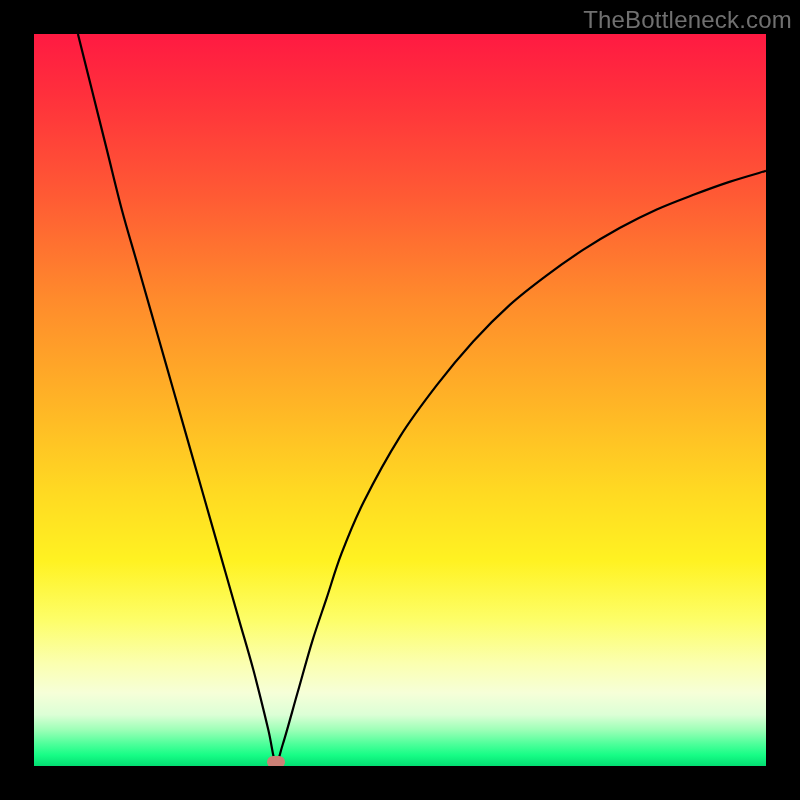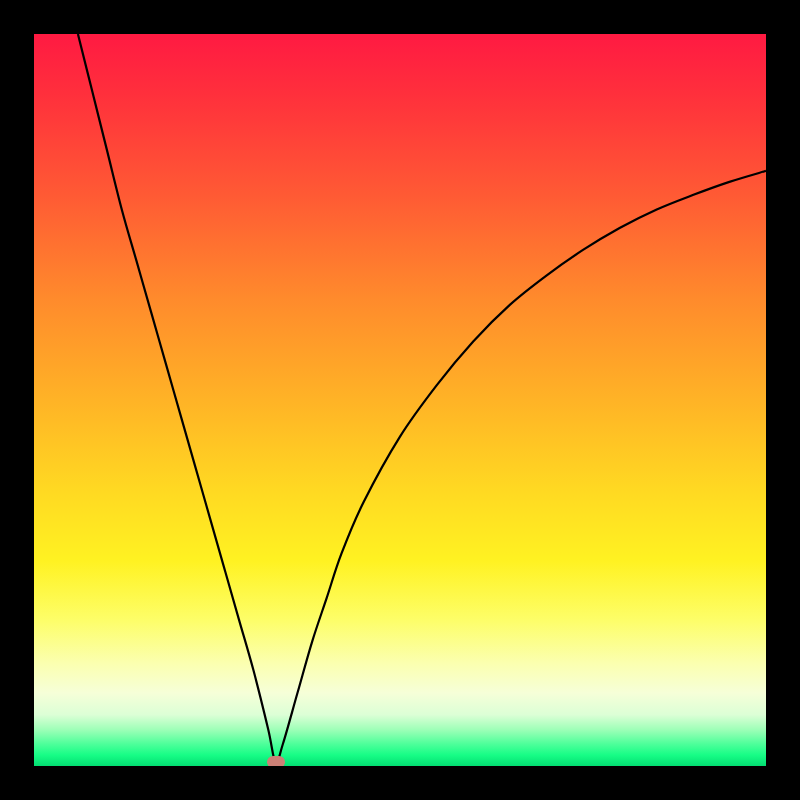--- a/index.html
+++ b/index.html
@@ -75,13 +75,14 @@
 <body>
 
 <div class="frame">
   <div class="plot">
     <div class="gradient"></div>
     <svg class="curve-svg" viewBox="0 0 732 732" preserveAspectRatio="none">
       <path id="curve-path" d="M 43.92 0.00 C 46.36 9.76, 53.68 39.04, 58.56 58.56 C 63.44 78.08, 68.32 97.60, 73.20 117.12 C 78.08 136.64, 82.96 157.38, 87.84 175.68 C 92.72 193.98, 97.60 209.84, 102.48 226.92 C 107.36 244.00, 112.24 261.08, 117.12 278.16 C 122.00 295.24, 126.88 312.32, 131.76 329.40 C 136.64 346.48, 141.52 363.56, 146.40 380.64 C 151.28 397.72, 156.16 414.80, 161.04 431.88 C 165.92 448.96, 170.80 466.04, 175.68 483.12 C 180.56 500.20, 185.44 517.28, 190.32 534.36 C 195.20 551.44, 200.08 568.52, 204.96 585.60 C 209.84 602.68, 214.72 618.54, 219.60 636.84 C 224.48 655.14, 230.58 680.15, 234.24 695.40 C 237.90 710.65, 239.12 725.90, 241.56 728.34 C 244.00 730.78, 245.22 721.63, 248.88 710.04 C 252.54 698.45, 258.64 675.88, 263.52 658.80 C 268.40 641.72, 273.28 623.42, 278.16 607.56 C 283.04 591.70, 287.92 578.28, 292.80 563.64 C 297.68 549.00, 301.34 535.58, 307.44 519.72 C 313.54 503.86, 319.64 488.00, 329.40 468.48 C 339.16 448.96, 353.80 422.12, 366.00 402.60 C 378.20 383.08, 390.40 367.22, 402.60 351.36 C 414.80 335.50, 427.00 320.86, 439.20 307.44 C 451.40 294.02, 463.60 281.82, 475.80 270.84 C 488.00 259.86, 500.20 250.71, 512.40 241.56 C 524.60 232.41, 536.80 223.87, 549.00 215.94 C 561.20 208.01, 573.40 200.69, 585.60 193.98 C 597.80 187.27, 610.00 181.17, 622.20 175.68 C 634.40 170.19, 646.60 165.68, 658.80 161.04 C 671.00 156.40, 683.20 151.89, 695.40 147.86 C 707.60 143.84, 725.90 138.71, 732.00 136.88" fill="none" stroke="#000" stroke-width="2.2"></path>
     </svg>
     <div id="marker" class="marker" style="left: 241.56px; top: 728.34px;"></div>
   </div>
+  <div class="watermark">TheBottleneck.com</div>
 </div>
 
 </body></html>

